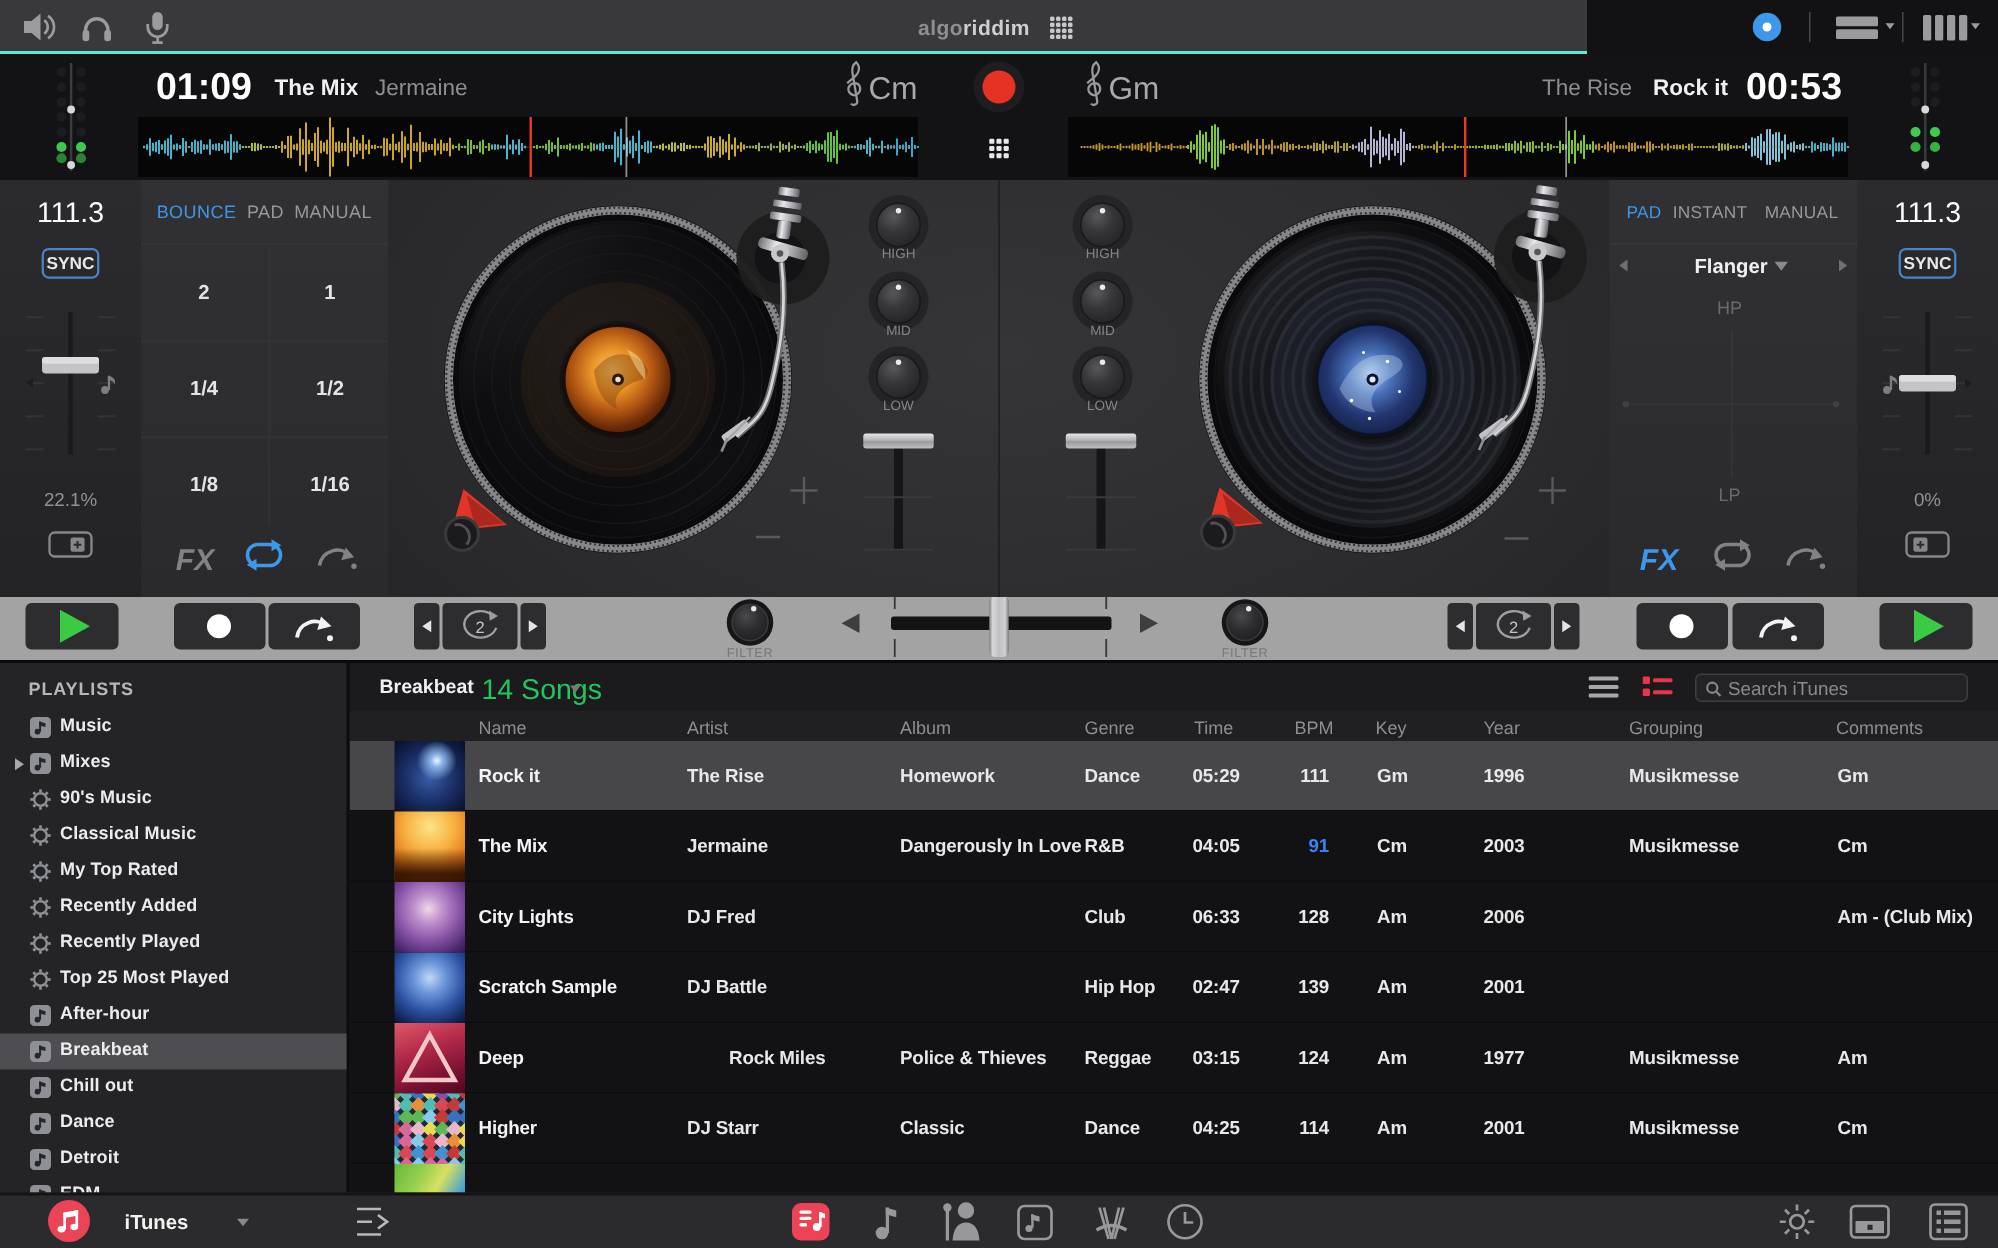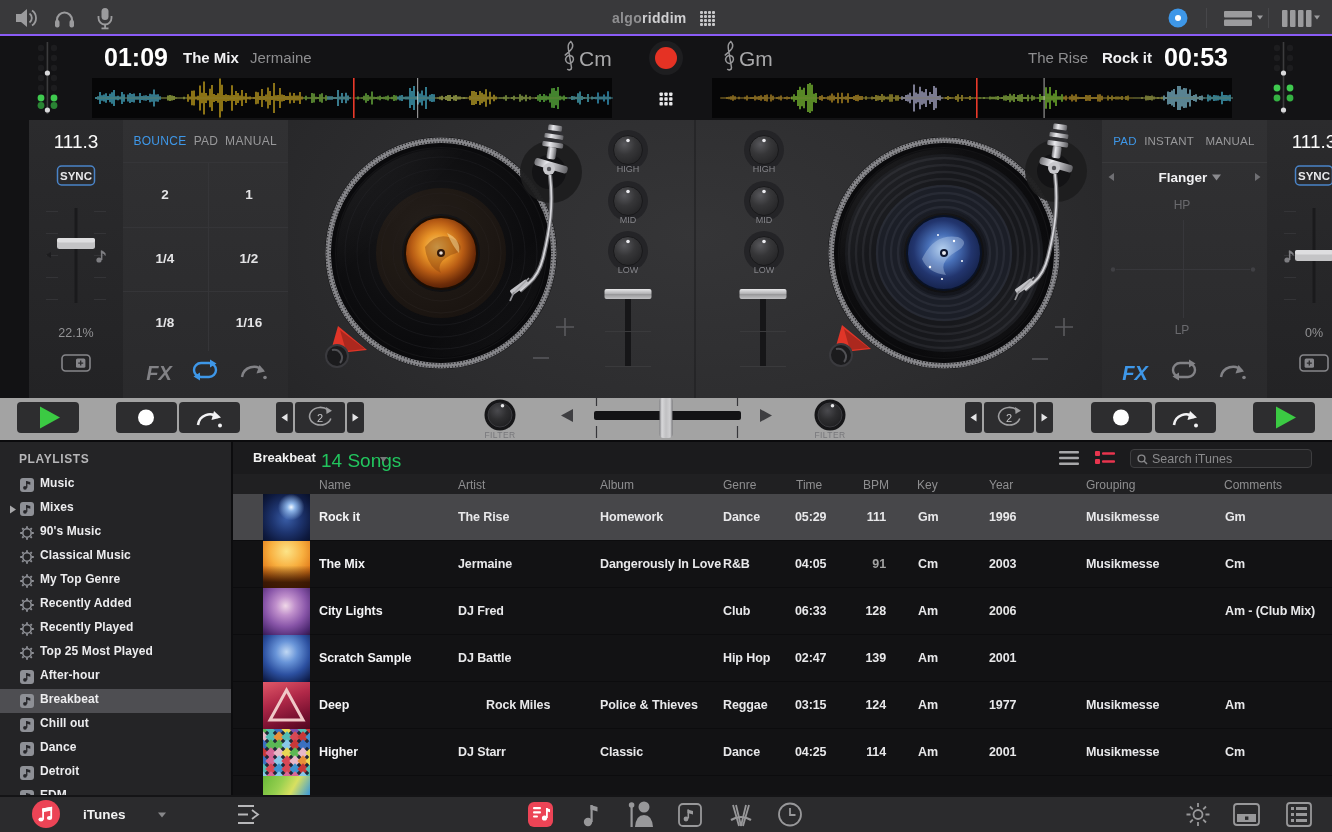--- a/index.html
+++ b/index.html
@@ -2,28 +2,28 @@
 <html><head>
 <meta charset="utf-8">
 <style>
   * { margin:0; padding:0; box-sizing:border-box; }
   html,body { width:1332px; height:832px; background:#000; overflow:hidden;
     font-family:"Liberation Sans", sans-serif; }
   #app { position:relative; width:1332px; height:832px; background:#121214; }
   .abs { position:absolute; }
 
   
-  #menubar { left:0; top:0; width:1332px; height:36px; background:#39393b; border-bottom:2px solid #8b5cf6;}
+  #menubar { left:0; top:0; width:1058px; height:36px; background:#39393b; border-bottom:2px solid #5eead4;}
 
   
   #deckinfo { left:0; top:36px; width:1332px; height:84px; background:#131315; }
   .wavebg { top:42px; height:40px; background:#060607; }
 
   
-  #main { left:0; top:120px; width:1180px; height:278px; background:#29292b;margin-left:29px; }
+  #main { left:0; top:120px; width:1180px; height:278px; background:#29292b; }
   .tempopanel { top:0; width:94px; height:278px; background:linear-gradient(#2b2b2d,#232325); }
   .fxpanel { top:0; width:165px; height:278px; background:linear-gradient(#313133,#2a2a2c); }
   #decks { left:259px; top:0; width:814px; height:278px;
      background:radial-gradient(ellipse 560px 330px at 407px 115px, #353537 0%, #2d2d2f 55%, #242426 100%); }
 
   
   #transport { left:0; top:398px; width:1332px; height:44px; background:#a3a3a3; border-bottom:2px solid #0b0b0d; }
 
   
   #librarybar { left:233px; top:442px; width:1099px; height:32px; background:#1b1b1d; }
@@ -633,21 +633,21 @@
       <span class="rowtext" style="left:853px;color:#e8e8ea;">Musikmesse</span>
       <span class="rowtext" style="left:992px;color:#e8e8ea;">Gm</span>
     </div>
     <div class="row" style="top:47px;background:#121214;border-bottom:1px solid #0c0c0e;">
       <div class="art" style="background:linear-gradient(180deg, rgba(0,0,0,0) 52%, rgba(30,8,0,0.8) 88%), radial-gradient(circle at 50% 22%, #fce488 0%, #f8b040 38%, #e07818 68%, #90400a 100%);"></div>
       <span class="rowtext" style="left:86px;color:#f4f4f6;">The Mix</span>
       <span class="rowtext" style="left:225px;color:#e8e8ea;">Jermaine</span>
       <span class="rowtext" style="left:367px;color:#e8e8ea;">Dangerously In Love</span>
       <span class="rowtext" style="left:490px;color:#e8e8ea;">R&amp;B</span>
       <span class="rowtext" style="left:562px;color:#e8e8ea;">04:05</span>
-      <span class="rowtext" style="left:600px;width:53px;text-align:right;color:#a3a3a3;">91</span>
+      <span class="rowtext" style="left:600px;width:53px;text-align:right;color:#3b82f6;">91</span>
       <span class="rowtext" style="left:685px;color:#e8e8ea;">Cm</span>
       <span class="rowtext" style="left:756px;color:#e8e8ea;">2003</span>
       <span class="rowtext" style="left:853px;color:#e8e8ea;">Musikmesse</span>
       <span class="rowtext" style="left:992px;color:#e8e8ea;">Cm</span>
     </div>
     <div class="row" style="top:94px;background:#121214;border-bottom:1px solid #0c0c0e;">
       <div class="art" style="background:radial-gradient(circle at 48% 38%, #f0d8e8 0%, #c090cc 25%, #8855a8 55%, #4c2870 85%, #301848 100%);"></div>
       <span class="rowtext" style="left:86px;color:#f4f4f6;">City Lights</span>
       <span class="rowtext" style="left:225px;color:#e8e8ea;">DJ Fred</span>
       <span class="rowtext" style="left:490px;color:#e8e8ea;">Club</span>
@@ -816,21 +816,21 @@
           <path d="M12.0 7.0 L13.8 7.0"></path>
           <path d="M10.5 10.5 L11.8 11.8"></path>
           <path d="M7.0 12.0 L7.0 13.8"></path>
           <path d="M3.5 10.5 L2.2 11.8"></path>
           <path d="M2.0 7.0 L0.2 7.0"></path>
           <path d="M3.5 3.5 L2.2 2.2"></path>
           <path d="M7.0 2.0 L7.0 0.2"></path>
           <path d="M10.5 3.5 L11.8 2.2"></path>
         </g>
       </svg>
-    <span class="sideitem" style="top:130px;">My Top Genre</span>
+    <span class="sideitem" style="top:130px;">My Top Rated</span>
     <svg class="sideicon" style="top:156px" width="14" height="14" viewBox="0 0 14 14">
         <g fill="none" stroke="#8e9096" stroke-width="1.6">
           <circle cx="7" cy="7" r="4.2"></circle>
         </g>
         <g stroke="#8e9096" stroke-width="1.8">
           <path d="M12.0 7.0 L13.8 7.0"></path>
           <path d="M10.5 10.5 L11.8 11.8"></path>
           <path d="M7.0 12.0 L7.0 13.8"></path>
           <path d="M3.5 10.5 L2.2 11.8"></path>
           <path d="M2.0 7.0 L0.2 7.0"></path>

